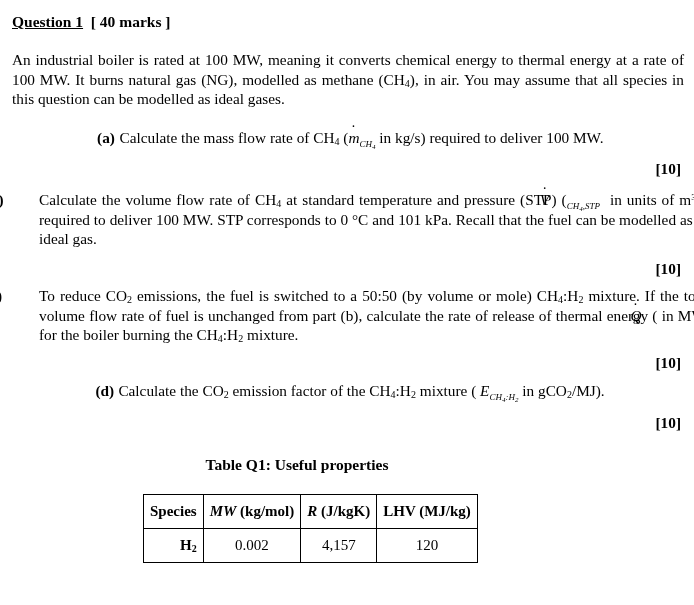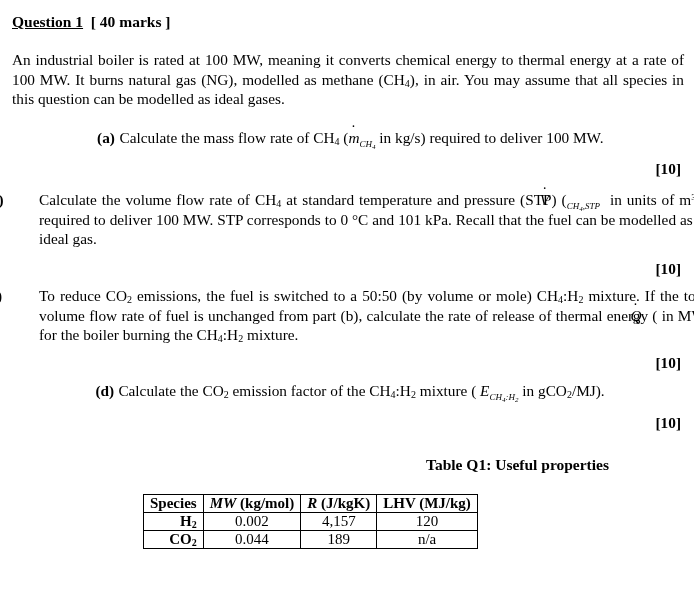--- a/index.html
+++ b/index.html
@@ -13,24 +13,24 @@
   .part .lab { font-weight:bold; display:inline-block; width:27px; }
   .part .body { display:inline; }
   .indent { padding-left:27px; text-indent:-27px; text-align:justify; }
   .marks { right:13px; font-weight:bold;text-align:center; }
   sub { font-size:10px; vertical-align:-2px; line-height:0; }
   sup { font-size:9px; vertical-align:5px; line-height:0; }
   .it { font-style:italic; }
   .ssub { font-size:9px; font-style:italic; vertical-align:-4px; line-height:0; }
   .dot { position:relative; display:inline-block; }
   .dot::before { content:"·"; position:absolute; left:3px; top:-11px; font-size:14px; }
-  .tcap { left:0; width:624px; top:456px; text-align:right; }
+  .tcap { left:0; width:624px; top:456px; text-align:center; }
   .tcap span { position:relative; left:-15px; font-weight:bold; font-size:15.5px; }
   table { position:absolute; left:143px; top:494px; border-collapse:collapse; font-size:15px; }
-  td, th { border:1.3px solid #000; padding:0 6px; height:17px; line-height:17px; text-align:center;margin-top:31px; }
+  td, th { border:1.3px solid #000; padding:8px 6px; height:17px; line-height:17px; text-align:center;margin-top:31px; }
   th { font-weight:bold; }
   td.sp { text-align:right; font-weight:bold; }
 </style>
 </head>
 <body>
 
 <div class="abs title">
   <span class="u">Question 1</span>&nbsp;&nbsp;<span>[ 40 marks ]</span>
 </div>
 
@@ -65,20 +65,14 @@
     <th><span class="it">MW</span> (kg/mol)</th>
     <th><span class="it">R</span> (J/kgK)</th>
     <th>LHV (MJ/kg)</th>
   </tr>
   <tr>
     <td class="sp">H<sub>2</sub></td>
     <td>0.002</td>
     <td>4,157</td>
     <td>120</td>
   </tr>
-  <tr>
-    <td class="sp">CO<sub>2</sub></td>
-    <td>0.044</td>
-    <td>189</td>
-    <td>n/a</td>
-  </tr>
 </tbody>
   </table>
 
 </body></html>

